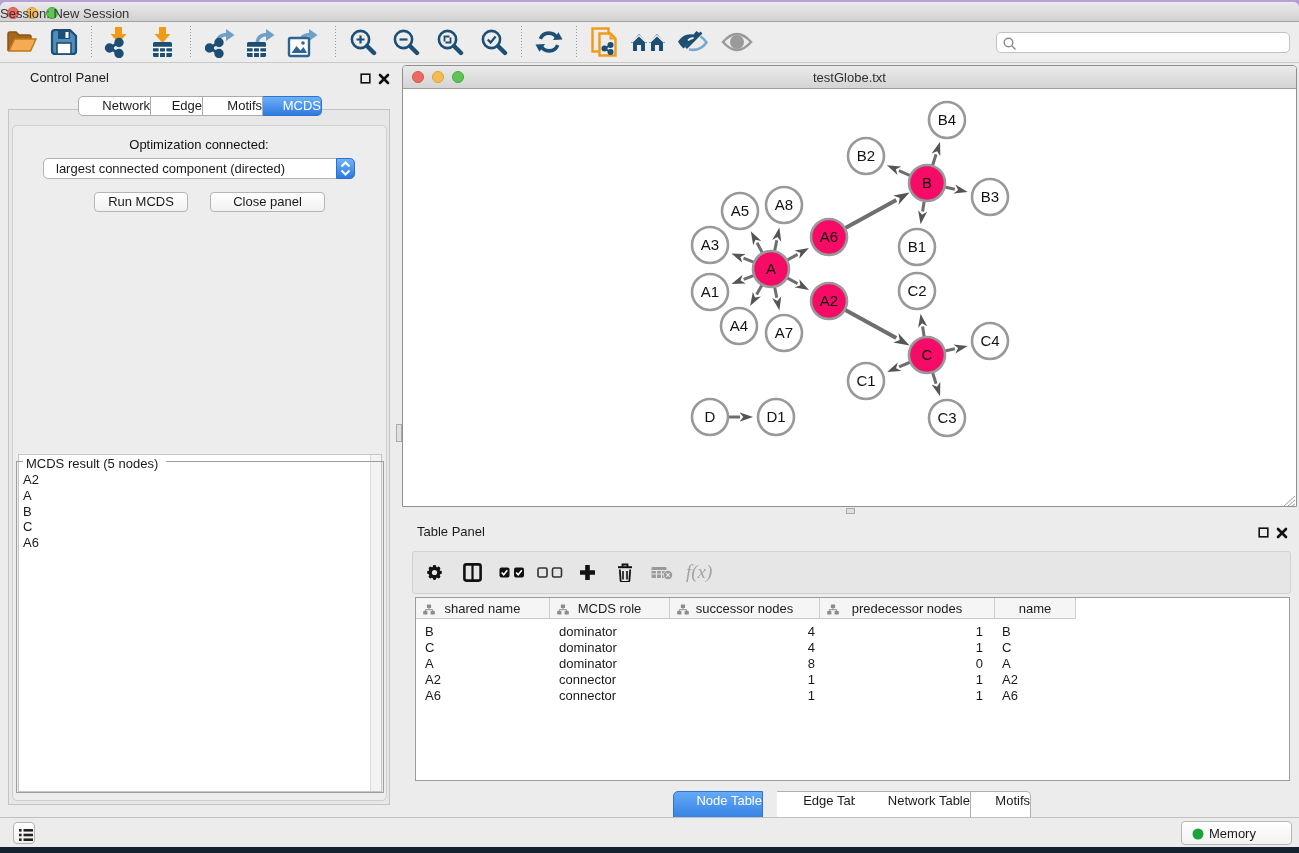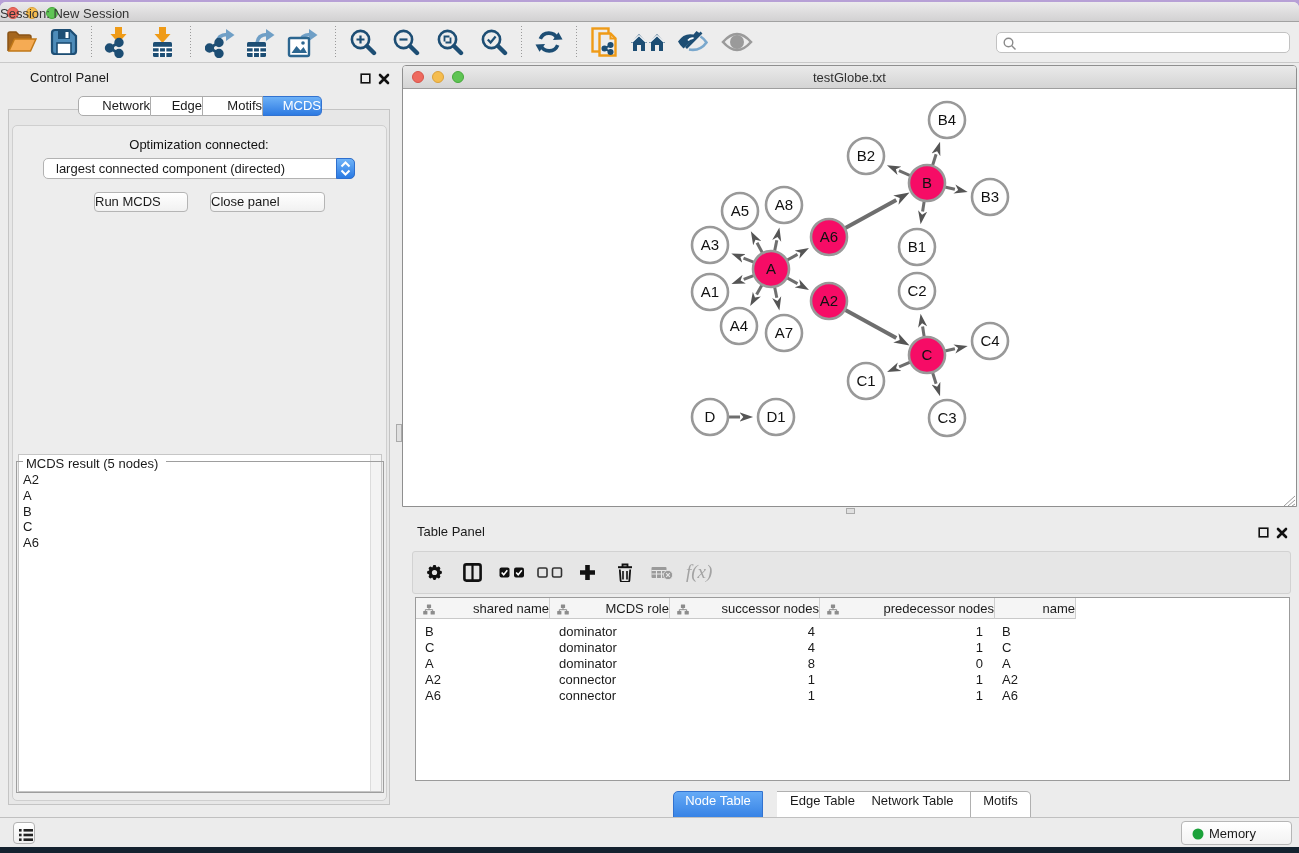--- a/index.html
+++ b/index.html
@@ -16,40 +16,40 @@
 
 #cp-title{left:30px;top:70px}
 #cp-outer{left:8px;top:109px;width:382px;height:696px;border:1px solid #c4c4c4;background:#e7e7e7}
 #cp-inner{left:12px;top:125px;width:375px;height:676px;border:1px solid #cfcfcf;border-radius:5px;background:#ededed}
 .tab{position:absolute;top:0;height:20px;line-height:18px;text-align:right;background:#fff;border:1px solid #acacac;border-left:none}
 #tabs{left:78px;top:96px;height:20px}
 #optlab{left:0;top:137px;width:398px;text-align:center;color:#111}
 #combo{left:43px;top:158px;width:312px;height:21px;background:#fff;border:1px solid #b2b2b2;border-radius:5px}
 #combo .cbtxt{position:absolute;left:12px;top:2px}
 #combo .step{position:absolute;right:-1px;top:-1px;width:19px;height:21px;border-radius:0 5px 5px 0;background:linear-gradient(#6fb3f8,#2a7ae3);border:1px solid #2e6fce}
-.btn{position:absolute;height:20px;background:linear-gradient(#ffffff,#f1f1f1);border:1px solid #b5b5b5;border-radius:4px;text-align:left;line-height:18px}
+.btn{position:absolute;height:20px;background:linear-gradient(#ffffff,#f1f1f1);border:1px solid #b5b5b5;border-radius:4px;text-align:center;line-height:18px}
 #fieldset{left:16px;top:461px;width:368px;height:332px;border:1px solid #9e9e9e}
 #fldlegend{left:26px;top:456px}
 #cplist{left:18px;top:454px;width:364px;height:338px;background:#fff;border:1px solid #c6c6c6}
 #cpscroll{right:0;top:0;width:11px;height:336px;background:#f3f3f3;border-left:1px solid #dcdcdc;position:absolute}
 
 #nw{left:402px;top:65px;width:895px;height:442px;background:#fff;border:1px solid #8f8f8f;border-radius:4px 4px 0 0}
 #nwtb{left:0;top:0;width:893px;height:23px;background:linear-gradient(#eaeaea,#d4d4d4);border-bottom:1px solid #9e9e9e;border-radius:3px 3px 0 0}
 #nwttl{left:0;top:4px;width:893px;text-align:center;color:#2f2f2f}
 
 #tp-title{left:417px;top:524px}
 #tptoolbar{left:412px;top:551px;width:879px;height:43px;background:#e6e6e6;border:1px solid #d2d2d2;border-radius:3px}
 #tbl{left:415px;top:597px;width:875px;height:184px;background:#fff;border:1px solid #9b9b9b}
 #thead{left:0;top:0;width:660px;height:21px;background:#f5f5f5;border-bottom:1px solid #c9c9c9}
 .th{position:absolute;top:0;height:21px;border-right:1px solid #cfcfcf}
-.thlab{position:absolute;top:3px;width:100%;text-align:right;color:#1c1c1c}
+.thlab{position:absolute;top:3px;width:100%;text-align:center;color:#1c1c1c}
 .hicon{position:absolute;left:7px;top:5px}
 .cell{position:absolute;height:16px;line-height:16px}
 #btabs{left:673px;top:791px;height:20px}
-.btab{position:absolute;top:0;height:32px;line-height:18px;text-align:center;background:#fff;border:1px solid #b0b0b0;border-left:none}
+.btab{position:absolute;top:0;height:32px;line-height:18px;text-align:right;background:#fff;border:1px solid #b0b0b0;border-left:none}
 
 #status{left:0;top:817px;width:1299px;height:30px;background:#ececec;border-top:1px solid #c0c0c0}
 #lstbtn{left:13px;top:822px;width:22px;height:22px;background:linear-gradient(#fff,#f0f0f0);border:1px solid #b2b2b2;border-radius:4px}
 #membtn{left:1181px;top:821px;width:111px;height:24px;background:linear-gradient(#fff,#f2f2f2);border:1px solid #b6b6b6;border-radius:4px}
 .hnd{background:#e0e0e0;border:1px solid #aaa}
 </style></head>
 <body>
 <div class="abs" id="win"></div>
 <div class="abs" id="deskbot"></div>
 <div class="abs" id="tbar"></div>

